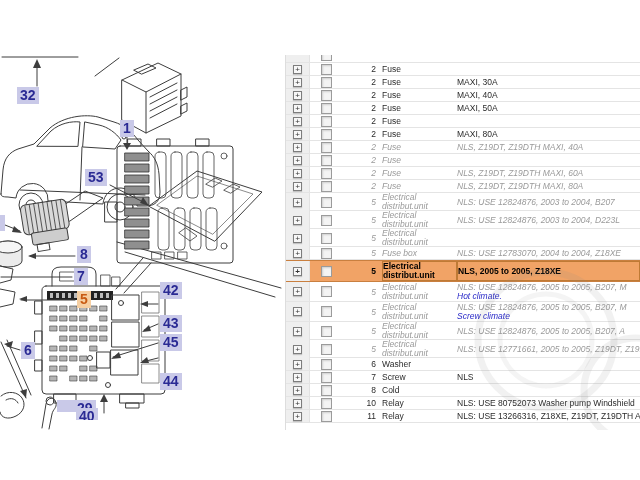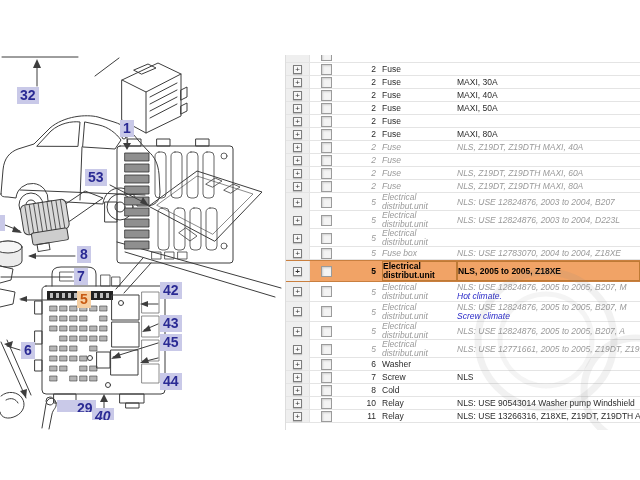--- a/index.html
+++ b/index.html
@@ -241,21 +241,21 @@
   <div class="callout" style="left: 160px; top: 282px;">42</div>
 
   <div class="callout" style="left: 160px; top: 315px;">43</div>
 
   <div class="callout" style="left: 160px; top: 334px;">45</div>
 
   <div class="callout" style="left: 160px; top: 349px; margin-top: 24px;">44</div>
 
   <div class="callout clip" style="left: 57px; top: 400px; padding-left: 20px;">29</div>
 
-  <div class="callout clip" style="left: 92px; top: 408px; font-style: italic;">40</div>
+  <div class="callout clip" style="left: 76px; top: 408px;">40</div>
 </div>
   </div>
 
   <div class="table-pane">
     <div class="clipped-row">
       <div class="strip"></div>
       <span class="cb"></span>
     </div>
     <div id="rows">
   <div class="trow normal" style="height: 13px;">
@@ -575,21 +575,21 @@
   <div class="trow normal" style="height: 13px;">
     <div class="expand-cell">
       <span class="plusbox">+</span>
     </div>
     <div class="check-cell">
       <span class="cb"></span>
     </div>
     <div class="qty">10</div>
     <div class="name">Relay</div>
     <div class="desc">
-      <span class="d1">NLS: USE 90543014 Washer pump Windshield</span>
+      <span class="d1">NLS: USE 80752073 Washer pump Windshield</span>
 
     </div>
   </div>
 
   <div class="trow normal" style="height: 13px;">
     <div class="expand-cell">
       <span class="plusbox">+</span>
     </div>
     <div class="check-cell">
       <span class="cb"></span>

